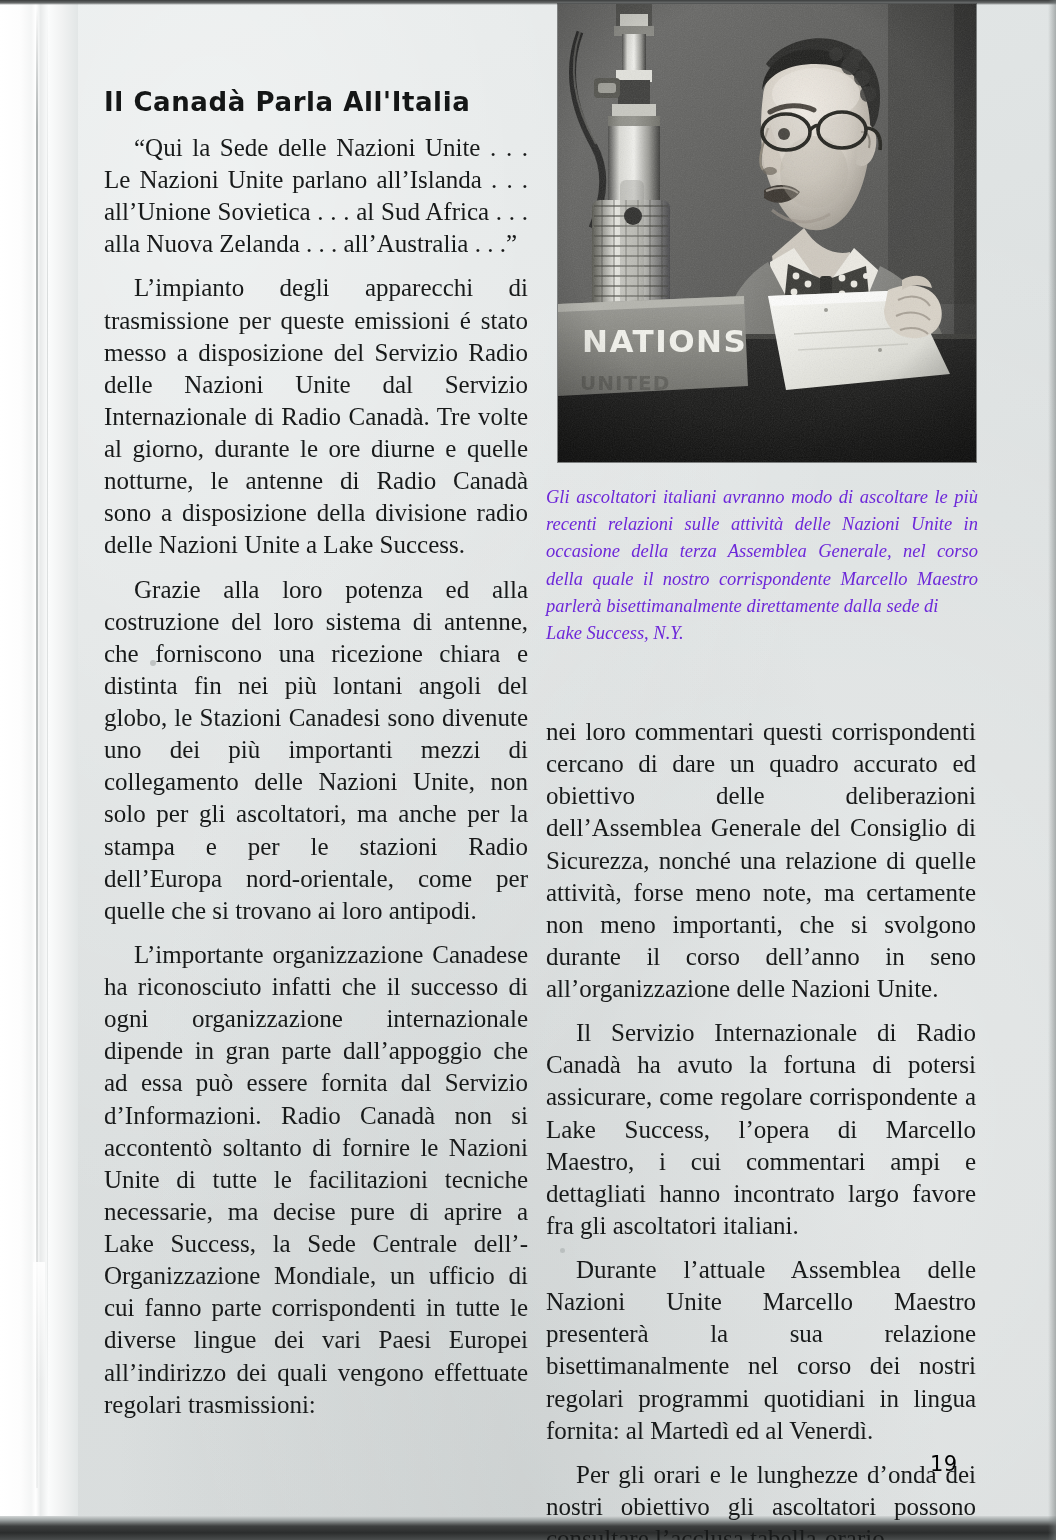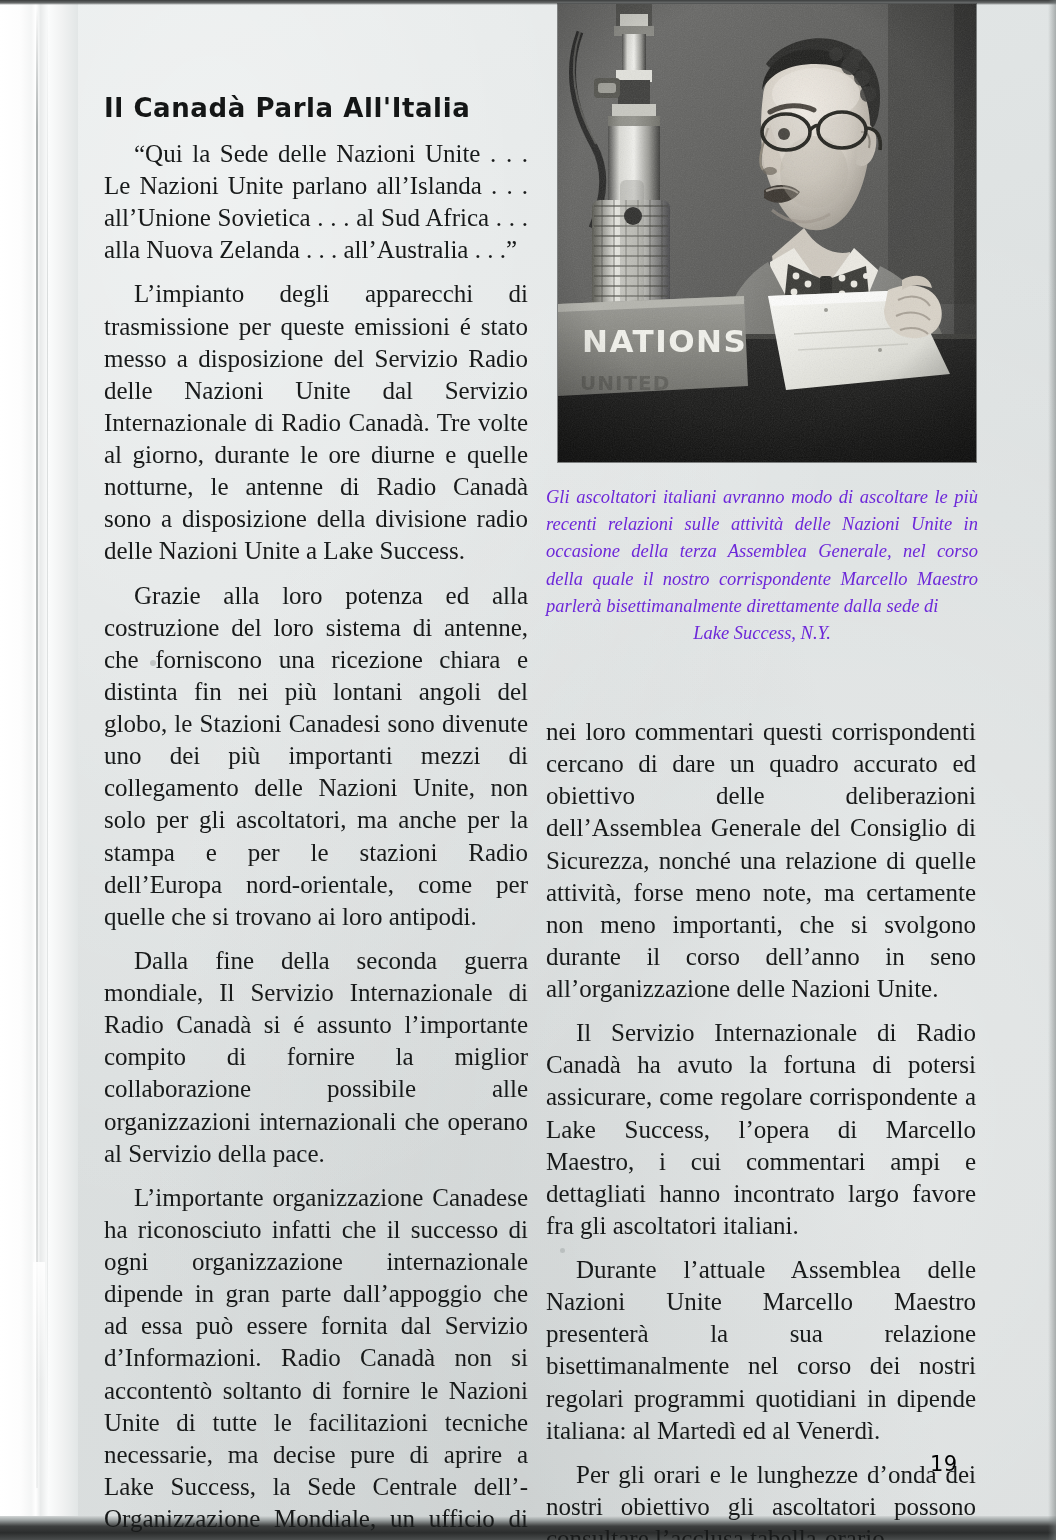--- a/index.html
+++ b/index.html
@@ -100,21 +100,21 @@
     top: 76px;
     width: 424px;
   }
 
   .article-title {
     font-family: "DejaVu Sans", "Liberation Sans", sans-serif;
     font-weight: bold;
     font-size: 26px;
     letter-spacing: 0.6px;
     color: #141616;
-    margin: 18px 0 14px 0;
+    margin: 12px 0 14px 0;
     line-height: 1.15;
   }
 
   p.body {
     margin: 0 0 12px 0;
     font-size: 25px;
     line-height: 1.285;
     text-align: justify;
     text-indent: 30px;
     color: #181a1a;
@@ -153,21 +153,21 @@
     top: 484px;
     width: 432px;
     font-style: italic;
     font-size: 18.5px;
     line-height: 1.47;
     text-align: justify;
     color: #6d28d9;
   }
   .caption .lastline {
     display: block;
-    text-align: center;
+    text-align: left;
     text-indent: 0;
   }
 
   .page-number {
     position: absolute;
     left: 930px;
     top: 1452px;
     font-family: "DejaVu Sans", "Liberation Sans", sans-serif;
     font-size: 21px;
     color: #000000;
@@ -437,27 +437,26 @@
     <div class="caption">
       <span>Gli ascoltatori italiani avranno modo di ascoltare le più recenti relazioni sulle attività delle Nazioni Unite in occasione della terza Assemblea Generale, nel corso della quale il nostro corrispondente Marcello Maestro parlerà bisettimanalmente direttamente dalla sede di</span>
       <span class="lastline">Lake Success, N.Y.</span>
     </div>
 
     <div class="col-left">
       <h1 class="article-title">Il Canadà Parla All'Italia</h1>
       <p class="body quote">“Qui la Sede delle Nazioni Unite . . . Le Nazioni Unite parlano all’Islanda . . . all’Unione Sovietica . . . al Sud Africa . . . alla Nuova Zelanda . . . all’Australia . . .”</p>
       <p class="body">L’impianto degli apparecchi di trasmissione per queste emissioni é stato messo a disposizione del Servizio Radio delle Nazioni Unite dal Servizio Internazionale di Radio Canadà. Tre volte al giorno, durante le ore diurne e quelle notturne, le antenne di Radio Canadà sono a disposizione della divisione radio delle Nazioni Unite a Lake Success.</p>
       <p class="body">Grazie alla loro potenza ed alla costruzione del loro sistema di antenne, che forniscono una ricezione chiara e distinta fin nei più lontani angoli del globo, le Stazioni Canadesi sono divenute uno dei più importanti mezzi di collegamento delle Nazioni Unite, non solo per gli ascoltatori, ma anche per la stampa e per le stazioni Radio dell’Europa nord-orientale, come per quelle che si trovano ai loro antipodi.</p>
-      <p class="body">Dalla fine della seconda guerra mondiale, Il Servizio Internazionale di Radio Canadà si é assunto l’importante compito di fornire la miglior collaborazione possibile alle organizzazioni internazionali che operano al Servizio della pace.</p>
       <p class="body">L’importante organizzazione Canadese ha riconosciuto infatti che il successo di ogni organizzazione internazionale dipende in gran parte dall’appoggio che ad essa può essere fornita dal Servizio d’Informazioni. Radio Canadà non si accontentò soltanto di fornire le Nazioni Unite di tutte le facilitazioni tecniche necessarie, ma decise pure di aprire a Lake Success, la Sede Centrale dell’-Organizzazione Mondiale, un ufficio di cui fanno parte corrispondenti in tutte le diverse lingue dei vari Paesi Europei all’indirizzo dei quali vengono effettuate regolari trasmissioni:</p>
     </div>
 
     <div class="col-right">
       <p class="body" style="text-indent:0;">nei loro commentari questi corrispondenti cercano di dare un quadro accurato ed obiettivo delle deliberazioni dell’Assemblea Generale del Consiglio di Sicurezza, nonché una relazione di quelle attività, forse meno note, ma certamente non meno importanti, che si svolgono durante il corso dell’anno in seno all’organizzazione delle Nazioni Unite.</p>
       <p class="body">Il Servizio Internazionale di Radio Canadà ha avuto la fortuna di potersi assicurare, come regolare corrispondente a Lake Success, l’opera di Marcello Maestro, i cui commentari ampi e dettagliati hanno incontrato largo favore fra gli ascoltatori italiani.</p>
-      <p class="body">Durante l’attuale Assemblea delle Nazioni Unite Marcello Maestro presenterà la sua relazione bisettimanalmente nel corso dei nostri regolari programmi quotidiani in dipende italiana: al Martedì ed al Venerdì.</p>
+      <p class="body">Durante l’attuale Assemblea delle Nazioni Unite Marcello Maestro presenterà la sua relazione bisettimanalmente nel corso dei nostri regolari programmi quotidiani in lingua fornita: al Martedì ed al Venerdì.</p>
       <p class="body">Per gli orari e le lunghezze d’onda dei nostri obiettivo gli ascoltatori possono consultare l’acclusa tabella-orario.</p>
     </div>
 
     <div class="page-number">19</div>
 
   </div>
 </div>
 
 </body></html>

